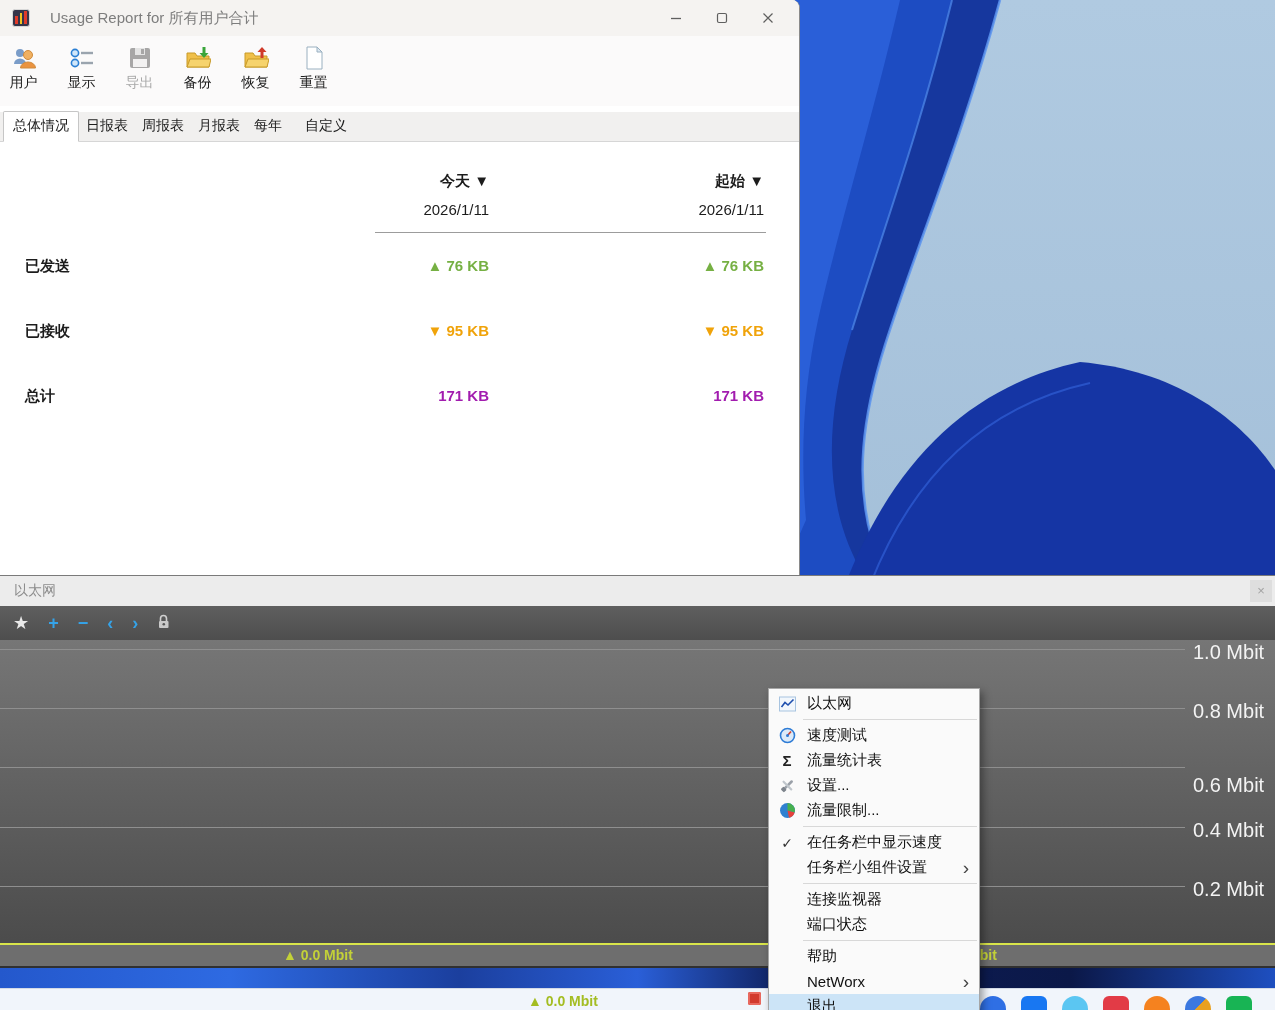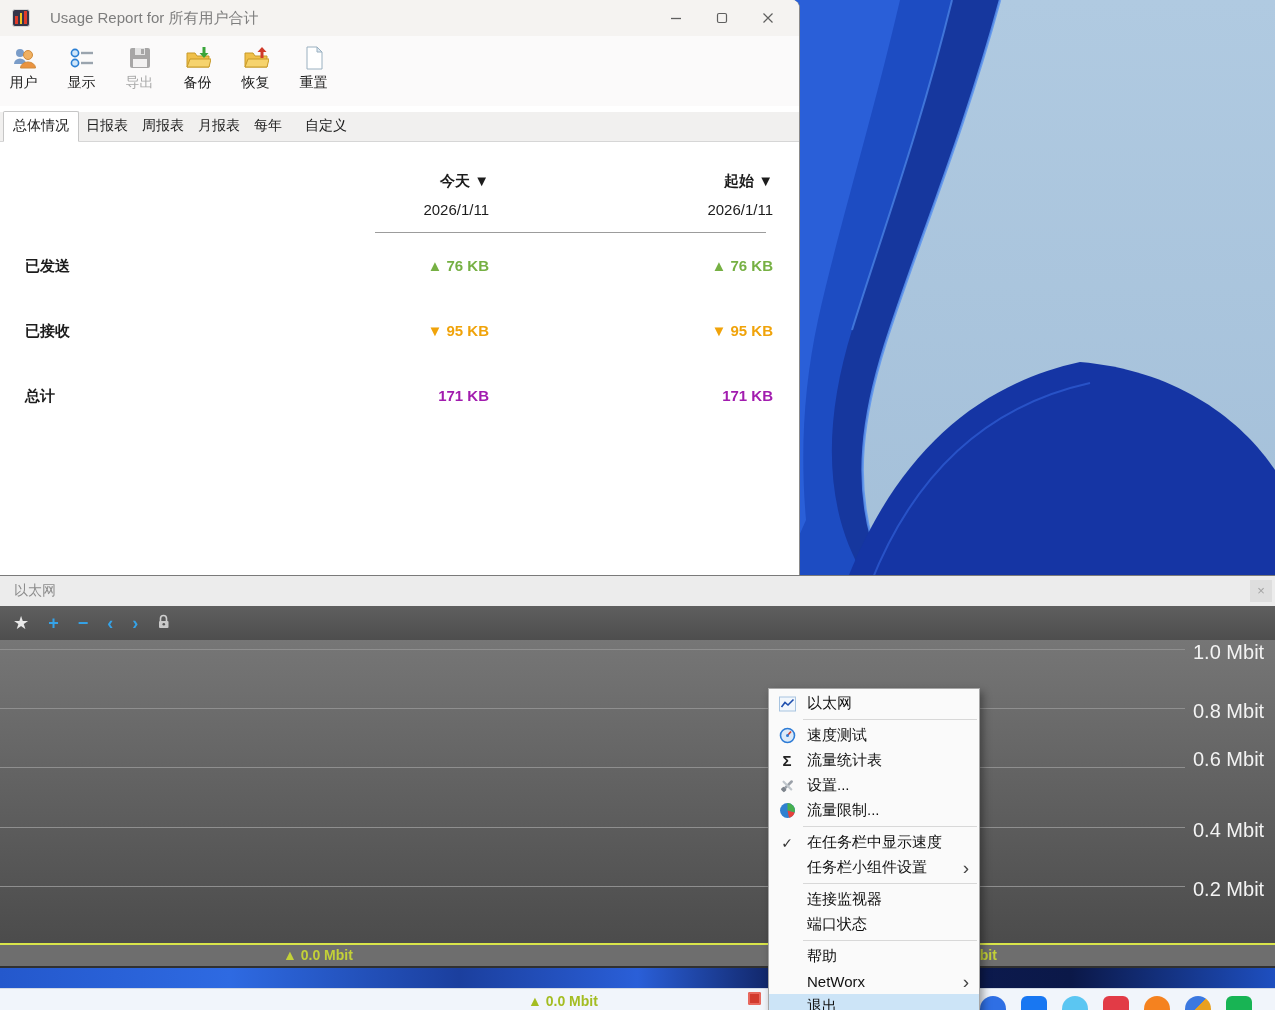--- a/index.html
+++ b/index.html
@@ -48,40 +48,40 @@
 
   .report { position:relative; height:403px; background:#ffffff; font-size:15px; }
   .col-head { position:absolute; width:170px; text-align:right; font-weight:bold; color:#1c1c1c; }
   .col-date { position:absolute; width:170px; text-align:right; color:#1c1c1c; }
   .head-rule { position:absolute; top:90px; left:375px; width:391px; height:1px; background:#9c9c9c; }
   .row-label { position:absolute; left:25px; font-weight:bold; color:#1c1c1c; }
   .row-val { position:absolute; width:170px; text-align:right; font-weight:bold; }
   .val-green { color:#76b043; }
   .val-orange { color:#f0a30a; }
   .val-olive { color:#a21caf; }
-  .c1 { right:310px; } .c2 { right:26px; }
+  .c1 { right:310px; } .c2 { right:35px; }
   .r-top1 { top:30px; } .r-top2 { top:59px; }
   .row1 { top:115px; } .row2 { top:180px; } .row3 { top:245px; }
 
   
   .graph-window { position:absolute; left:0; top:575px; width:1275px; height:393px; z-index:4;
                   border-top:1px solid #7a7a7a; border-bottom:2px solid #303030; }
   .gw-titlebar { position:relative; height:30px; background:#ececec; }
   .gw-title { position:absolute; left:14px; top:6px; font-size:14px; color:#8c8c8c; }
   .gw-close { position:absolute; right:3px; top:4px; width:22px; height:22px; background:#dedede; border:none;
               color:#a2a2a2; font-size:13px; line-height:22px; text-align:center; }
   .gw-toolbar { height:34px; background:linear-gradient(#5f5f5f,#4e4e4e); display:flex; align-items:center; gap:13px; padding-left:10px; }
   .gw-btn { background:transparent; border:none; font-size:17px; line-height:1; padding:2px 3px; }
   .gw-btn.star { color:#e9e9e9; font-size:18px; }
   .gw-btn.blue { color:#35a3e8; font-weight:bold; font-size:18px; }
   .gw-plot { position:relative; height:326px; background:linear-gradient(#767676,#4c4c4c 92%); overflow:hidden; }
   .gridline { position:absolute; left:0; width:1185px; height:1px; background:#8f8f8f; }
   .g1{top:9px;} .g2{top:68px;} .g3{top:127px;} .g4{top:187px;} .g5{top:246px;}
   .axis-label { position:absolute; left:1193px; width:80px; font-size:20px; color:#f3f3f3; }
-  .a1{top:1px;} .a2{top:60px;} .a3{top:108px;} .a4{top:179px;} .a5{top:238px;}
+  .a1{top:1px;} .a2{top:60px;} .a3{top:134px;} .a4{top:179px;} .a5{top:238px;}
   .zero-line { position:absolute; left:0; top:303px; width:1275px; height:2px; background:#d9e54a; box-shadow:0 1px 0 #8d9430; }
   .plot-band { position:absolute; left:0; top:305px; width:1275px; height:21px; background:#6e6e6e; }
   .speed-label { position:absolute; top:2px; font-size:14px; font-weight:bold; color:#c3d138; white-space:nowrap; }
   .sl-left { left:283px; } .sl-right { left:927px; }
 
   
   .ctx-menu { position:absolute; left:768px; top:688px; width:212px; height:340px; background:#fafafa;
               border:1px solid #a6a6a6; box-shadow:3px 4px 8px rgba(0,0,0,.38); z-index:50; padding-top:2px; }
   .mi { display:flex; align-items:center; height:25px; padding:0 6px 0 8px; font-size:15px; color:#111; }
   .mi.hl { background:#cce4f7; }

